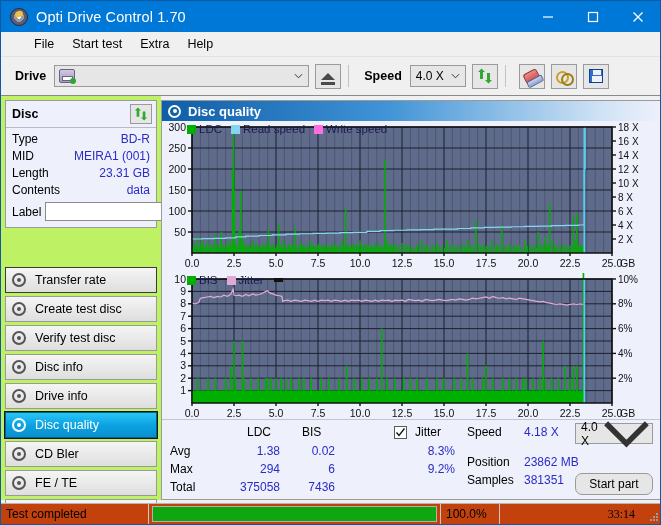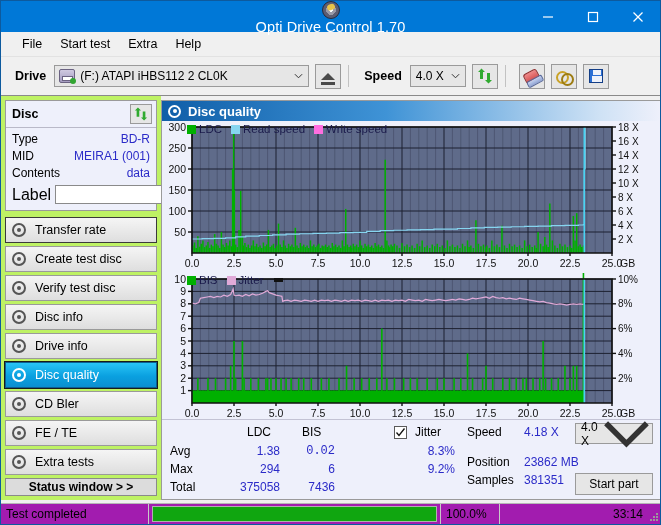--- a/index.html
+++ b/index.html
@@ -17,21 +17,20 @@
     background: #f0f0f0;
     overflow: hidden;
   }
 
   
   .titlebar {
     height: 31px;
     background: #0078d7;
     display: flex; align-items: center;
     position: relative;
-    flex-direction: column;
   }
   .title-icon {
     width: 18px; height: 18px;
     margin-left: 9px; margin-right: 8px;
     border-radius: 50%;
     background: radial-gradient(circle at 50% 50%, #ffffff 0 14%, #9a9aa8 15% 42%, #5d5d72 43% 72%, #3a3a52 73% 100%);
     border: 1px solid #2a2a3a;
     flex: 0 0 auto;
     position: relative;
   }
@@ -45,21 +44,21 @@
   .winbtns { position: absolute; right: 0; top: 0; height: 31px; display: flex; }
   .winbtn {
     width: 45px; height: 31px; display: flex; align-items: center; justify-content: center;
     color: #fff; font-size: 13px; line-height: 1;
   }
   .winbtn svg { display:block; }
 
   
   .menubar {
     height: 25px; background: #f0f0f0;
-    display: flex; align-items: center; padding-left: 12px;
+    display: flex; align-items: center; padding-left: 24px;
     font-size: 12.5px; color: #000;
     border-bottom: 1px solid #e2e2e2;
   }
   .menu-item { padding: 3px 9px; white-space: nowrap; }
 
   
   .toolbar {
     height: 39px; background: #f0f0f0;
     display: flex; align-items: center; padding: 0 6px;
     border-bottom: 1px solid #8a8a8a;
@@ -142,21 +141,21 @@
     display:flex;align-items:center;justify-content:center;
   }
   .disc-rows { padding: 3px 6px 5px 6px; }
   .disc-row {
     display: flex; justify-content: space-between; align-items: center;
     font-size: 12px; line-height: 15px; padding: 1px 0;
   }
   .disc-row .k { color: #000; }
   .disc-row .v { color: #2b2bc8; font-weight: normal; }
   .label-row { display:flex; align-items:center; gap:4px; margin-top: 2px; }
-  .label-row .k { font-size: 16px; }
+  .label-row .k { font-size: 12px; }
   .label-input {
     flex: 1; height: 19px; background: #fff; border: 1px solid #8a8a8a;
     font-size: 11px; padding: 0 3px; color:#000;
   }
   .disc-btn2 {
     width: 22px; height: 21px; background: #e6e6e6; border: 1px solid #9a9a9a;
     display:flex;align-items:center;justify-content:center; flex:0 0 auto;
   }
   .cd-glyph {
     width: 14px; height: 14px; border-radius: 50%;
@@ -171,21 +170,21 @@
     border: 1px solid #9a9a9a;
     display: flex; align-items: center;
     font-size: 12.5px; color: #000; padding-left: 6px;
   }
   .navbtn.active {
     background: linear-gradient(#29c5f6,#0aa0e0 55%,#0b8fd0);
     border: 1px solid #0a5f91;
     color: #fff;
     outline: 1px solid #1a1a1a;
   }
-  .navbtn.first { border: 1px solid #3a3a3a; }
+  .navbtn.first { border: 1px solid #3a3a3a; margin-top: 33px; }
   .nav-ico {
     width: 16px; height: 16px; margin-right: 7px; flex: 0 0 auto;
     position: relative;
   }
   .nav-ico .disc {
     position:absolute; left:0; top:1px; width:14px; height:14px; border-radius:50%;
     border: 2.5px solid #555; box-sizing:border-box;
   }
   .navbtn.active .nav-ico .disc { border-color:#fff; }
   .nav-ico .disc::after{
@@ -257,34 +256,34 @@
     position: absolute;
   }
   .speed-combo2 {
     position: absolute; background: #e6e6e6; border: 1px solid #9a9a9a;
     display:flex; align-items:center; font-size:12px; padding-left:5px;
   }
 
   
   .statusbar {
     position: absolute; left: 0; bottom: 0; width: 661px; height: 21px;
-    background: #a21caf; display: flex; align-items: stretch;
+    background: #c2410c; display: flex; align-items: stretch;
     border-top: 1px solid #b6b6b6;
   }
   .sb-cell {
     border-right: 1px solid #c8c8c8;
     display: flex; align-items: center;
     font-size: 12px; color: #000; padding: 0 5px;
   }
   .sb-text { width: 148px; }
   .sb-prog { width: 292px; padding: 2px 3px; }
   .progbar { width: 100%; height: 100%; background: #e9e9e9; border: 1px solid #b0b0b0; position: relative; }
   .progfill { height: 100%; background: #10a610; }
   .sb-pct { width: 59px; justify-content: flex-start; }
-  .sb-time { flex: 1; justify-content: flex-end; padding-right: 18px; }
+  .sb-time { flex: 1; justify-content: flex-end; padding-right: 26px; font-family: Liberation Serif, serif; }
   .grip { position:absolute; right:3px; bottom:2px; width:12px; height:12px; }
 </style>
 </head>
 <body>
 
 <div id="app">
 
   <div class="titlebar">
     <div class="title-icon"></div>
     <div class="title-text">Opti Drive Control 1.70</div>
@@ -312,21 +311,20 @@
     <div class="menu-item">File</div>
     <div class="menu-item">Start test</div>
     <div class="menu-item">Extra</div>
     <div class="menu-item">Help</div>
   </div>
 
   <div class="toolbar">
     <div class="tb-label">Drive</div>
     <div class="combo drive-combo">
       <span class="drive-ico"></span>
-      <span>(F:)  ATAPI iHBS112  2 CL0K</span>
       <svg class="chev" viewBox="0 0 10 10">
           <polyline points="1,3 5,7 9,3" fill="none" stroke="#333" stroke-width="1.1"></polyline>
         </svg>
     </div>
     <div class="tbbtn">
       <span class="eject"></span>
     </div>
     <div class="tb-sep"></div>
     <div class="tb-label">Speed</div>
     <div class="combo speed-combo">
@@ -368,20 +366,24 @@
           </span>
         </div>
         <div class="disc-rows">
           <div class="disc-row">
             <span class="k">Type</span>
             <span class="v">BD-R</span>
           </div>
           <div class="disc-row">
             <span class="k">MID</span>
             <span class="v">MEIRA1 (001)</span>
+          </div>
+          <div class="disc-row">
+            <span class="k">Length</span>
+            <span class="v">23.31 GB</span>
           </div>
           <div class="disc-row">
             <span class="k">Contents</span>
             <span class="v">data</span>
           </div>
           <div class="label-row">
             <span class="k">Label</span>
             <input class="label-input" type="text" value="" style="">
             <span class="disc-btn2">
               <span class="cd-glyph"></span>
@@ -1089,41 +1091,41 @@
           <span class="st hdr" style="left:253px; top:5px;">Jitter</span>
 
           <span class="st hdr" style="left:8px; top:24px;">Avg</span>
           <span class="st hdr" style="left:8px; top:42px;">Max</span>
           <span class="st hdr" style="left:8px; top:60px;">Total</span>
 
           <span class="st v" style="left:76px; top:24px; width:42px; text-align:right;">1.38</span>
           <span class="st v" style="left:76px; top:42px; width:42px; text-align:right;">294</span>
           <span class="st v" style="left:66px; top:60px; width:52px; text-align:right;">375058</span>
 
-          <span class="st v" style="left:131px; top:24px; width:42px; text-align:right;font-family:Liberation Mono, monospace;">0.02</span>
+          <span class="st v" style="left:131px; top:24px; width:42px; text-align:right;">0.02</span>
           <span class="st v" style="left:131px; top:42px; width:42px; text-align:right;">6</span>
           <span class="st v" style="left:131px; top:60px; width:42px; text-align:right;">7436</span>
 
           <span class="st v" style="left:253px; top:24px; width:40px; text-align:right;">8.3%</span>
           <span class="st v" style="left:253px; top:42px; width:40px; text-align:right;">9.2%</span>
 
           <span class="st hdr" style="left:305px; top:5px;">Speed</span>
           <span class="st v" style="left:362px; top:5px;">4.18 X</span>
           <span class="st hdr" style="left:305px; top:35px;">Position</span>
           <span class="st v" style="left:362px; top:35px;">23862 MB</span>
           <span class="st hdr" style="left:305px; top:53px;">Samples</span>
           <span class="st v" style="left:362px; top:53px;">381351</span>
 
           <div class="speed-combo2" style="left:413px; top:3px; width:78px; height:21px;">
             <span>4.0 X</span>
             <svg class="chev" viewBox="0 0 10 10">
                 <polyline points="1,3 5,7 9,3" fill="none" stroke="#333" stroke-width="1.1"></polyline>
               </svg>
           </div>
-          <div class="btn" style="left:413px; top:53px; width:78px; height:22px;">Start part</div>
+          <div class="btn" style="left:413px; top:53px; width:78px; height:22px;border-radius:7px;">Start part</div>
         </div>
       </div>
     </div>
   </div>
 
   <div class="statusbar">
     <div class="sb-cell sb-text">Test completed</div>
     <div class="sb-cell sb-prog">
       <div class="progbar">
         <div class="progfill" id="progfill" style="width: 100%;"></div>

